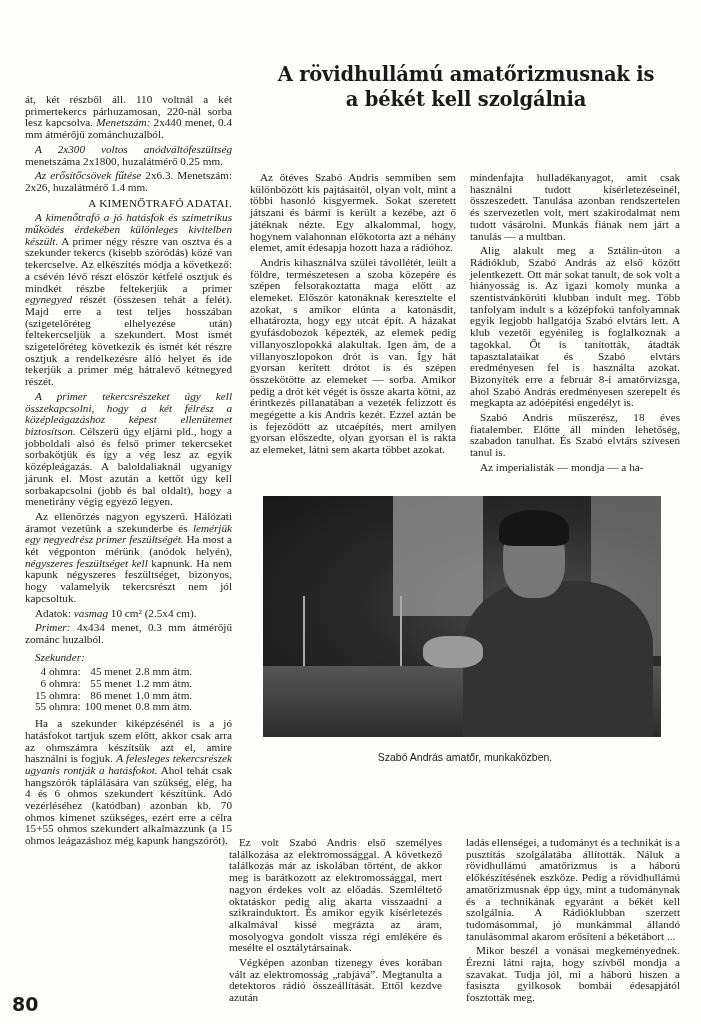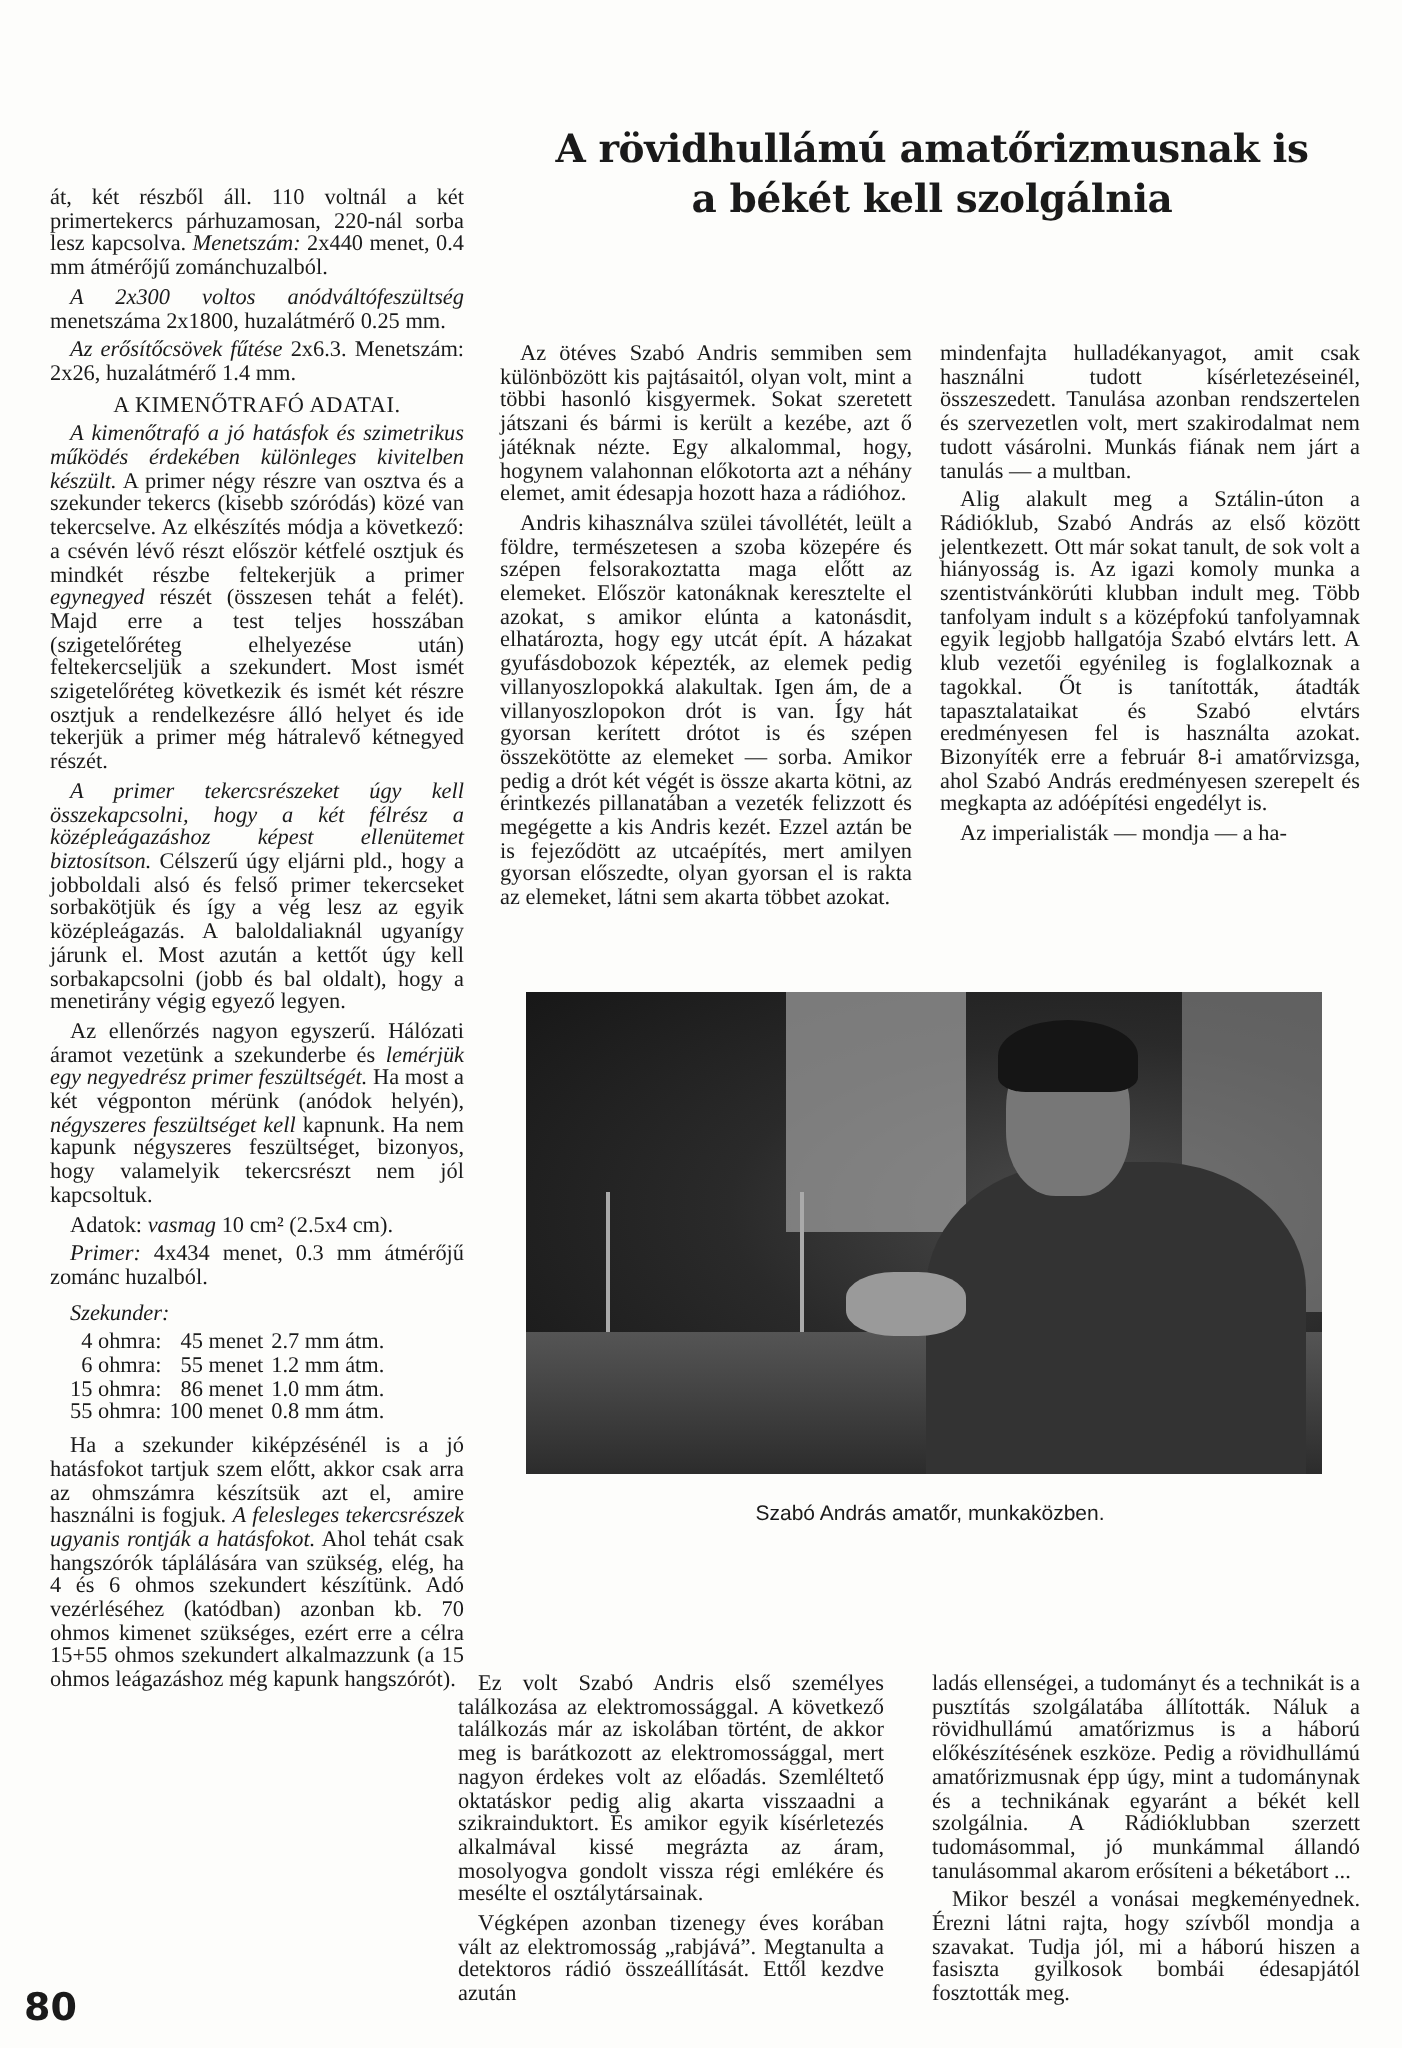--- a/index.html
+++ b/index.html
@@ -14,21 +14,21 @@
   #col-left { left: 25px; top: 50px; width: 207px; }
   #col-mid { left: 250px; top: 128px; width: 206px; }
   #col-right { left: 470px; top: 128px; width: 210px; }
   #col-bl { left: 229px; top: 793px; width: 213px; }
   #col-br { left: 466px; top: 793px; width: 214px; }
   h1 {
     position: absolute; left: 256px; top: 62px; width: 420px; margin: 0;
     font-family: "DejaVu Serif", serif; font-size: 19.5px; line-height: 25px;
     text-align: center; font-weight: bold; letter-spacing: -0.2px;
   }
-  .subhead { text-align: center; text-indent: 0 !important; margin: 4px 0 3px 0 !important; letter-spacing: 0.3px; }
+  .subhead { text-align: right; text-indent: 0 !important; margin: 4px 0 3px 0 !important; letter-spacing: 0.3px; }
   .sz-title { margin-top: 6px !important; }
   table.sz { border-collapse: collapse; font-size: 11.2px; line-height: 11.7px; margin: 0 0 5px 10px; }
   table.sz td { padding: 0 4px 0 0; }
   table.sz td.r { text-align: right; }
   .photo {
     position: absolute; left: 263px; top: 496px; width: 398px; height: 241px;
     background: radial-gradient(ellipse at 70% 45%, #4c4c4c 0%, #2a2a2a 45%, #141414 100%);
     overflow: hidden;
   }
   .photo .wall { position: absolute; left: 130px; top: 0; width: 90px; height: 120px; background: #9a9a9a; opacity: .75; }
@@ -57,21 +57,21 @@
   <p><i>A primer tekercsrészeket úgy kell összekapcsolni, hogy a két félrész a középleágazáshoz képest ellenütemet biztosítson.</i> <span>Célszerű úgy eljárni pld., hogy a jobboldali alsó és felső primer tekercseket sorbakötjük és így a vég lesz az egyik középleágazás. A baloldaliaknál ugyanígy járunk el. Most azután a kettőt úgy kell sorbakapcsolni (jobb és bal oldalt), hogy a menetirány végig egyező legyen.</span></p>
   <p><span>Az ellenőrzés nagyon egyszerű. Hálózati áramot vezetünk a szekunderbe és</span> <i>lemérjük egy negyedrész primer feszültségét.</i> <span>Ha most a két végponton mérünk (anódok helyén),</span> <i>négyszeres feszültséget kell</i> <span>kapnunk. Ha nem kapunk négyszeres feszültséget, bizonyos, hogy valamelyik tekercsrészt nem jól kapcsoltuk.</span></p>
   <p><span>Adatok:</span> <i>vasmag</i> <span>10 cm² (2.5x4 cm).</span></p>
   <p><i>Primer:</i> <span>4x434 menet, 0.3 mm átmérőjű zománc huzalból.</span></p>
   <p class="sz-title"><i>Szekunder:</i></p>
   <table class="sz">
     <tbody id="sz-body">
         <tr>
           <td class="r">4 ohmra:</td>
           <td class="r">45 menet</td>
-          <td>2.7 mm átm.</td>
+          <td>2.8 mm átm.</td>
         </tr>
         <tr>
           <td class="r">6 ohmra:</td>
           <td class="r">55 menet</td>
           <td>1.2 mm átm.</td>
         </tr>
         <tr>
           <td class="r">15 ohmra:</td>
           <td class="r">86 menet</td>
           <td>1.0 mm átm.</td>
@@ -92,20 +92,21 @@
 </h1>
 
 <div class="col" id="col-mid">
   <p>Az ötéves Szabó Andris semmiben sem különbözött kis pajtásaitól, olyan volt, mint a többi hasonló kisgyermek. Sokat szeretett játszani és bármi is került a kezébe, azt ő játéknak nézte. Egy alkalommal, hogy, hogynem valahonnan előkotorta azt a néhány elemet, amit édesapja hozott haza a rádióhoz.</p>
   <p>Andris kihasználva szülei távollétét, leült a földre, természetesen a szoba közepére és szépen felsorakoztatta maga előtt az elemeket. Először katonáknak keresztelte el azokat, s amikor elúnta a katonásdit, elhatározta, hogy egy utcát épít. A házakat gyufásdobozok képezték, az elemek pedig villanyoszlopokká alakultak. Igen ám, de a villanyoszlopokon drót is van. Így hát gyorsan kerített drótot is és szépen összekötötte az elemeket — sorba. Amikor pedig a drót két végét is össze akarta kötni, az érintkezés pillanatában a vezeték felizzott és megégette a kis Andris kezét. Ezzel aztán be is fejeződött az utcaépítés, mert amilyen gyorsan előszedte, olyan gyorsan el is rakta az elemeket, látni sem akarta többet azokat.</p>
 </div>
 
 <div class="col" id="col-right">
   <p class="noind">mindenfajta hulladékanyagot, amit csak használni tudott kísérletezéseinél, összeszedett. Tanulása azonban rendszertelen és szervezetlen volt, mert szakirodalmat nem tudott vásárolni. Munkás fiának nem járt a tanulás — a multban.</p>
   <p>Alig alakult meg a Sztálin-úton a Rádióklub, Szabó András az első között jelentkezett. Ott már sokat tanult, de sok volt a hiányosság is. Az igazi komoly munka a szentistvánkörúti klubban indult meg. Több tanfolyam indult s a középfokú tanfolyamnak egyik legjobb hallgatója Szabó elvtárs lett. A klub vezetői egyénileg is foglalkoznak a tagokkal. Őt is tanították, átadták tapasztalataikat és Szabó elvtárs eredményesen fel is használta azokat. Bizonyíték erre a február 8-i amatőrvizsga, ahol Szabó András eredményesen szerepelt és megkapta az adóépítési engedélyt is.</p>
+  <p>Szabó Andris műszerész, 18 éves fiatalember. Előtte áll minden lehetőség, szabadon tanulhat. És Szabó elvtárs szívesen tanul is.</p>
   <p>Az imperialisták — mondja — a ha-</p>
 </div>
 
 <div class="photo">
   <div class="wall"></div>
   <div class="wall2"></div>
   <div class="radio"></div>
   <div class="table-top"></div>
   <div class="body"></div>
   <div class="head"></div>

